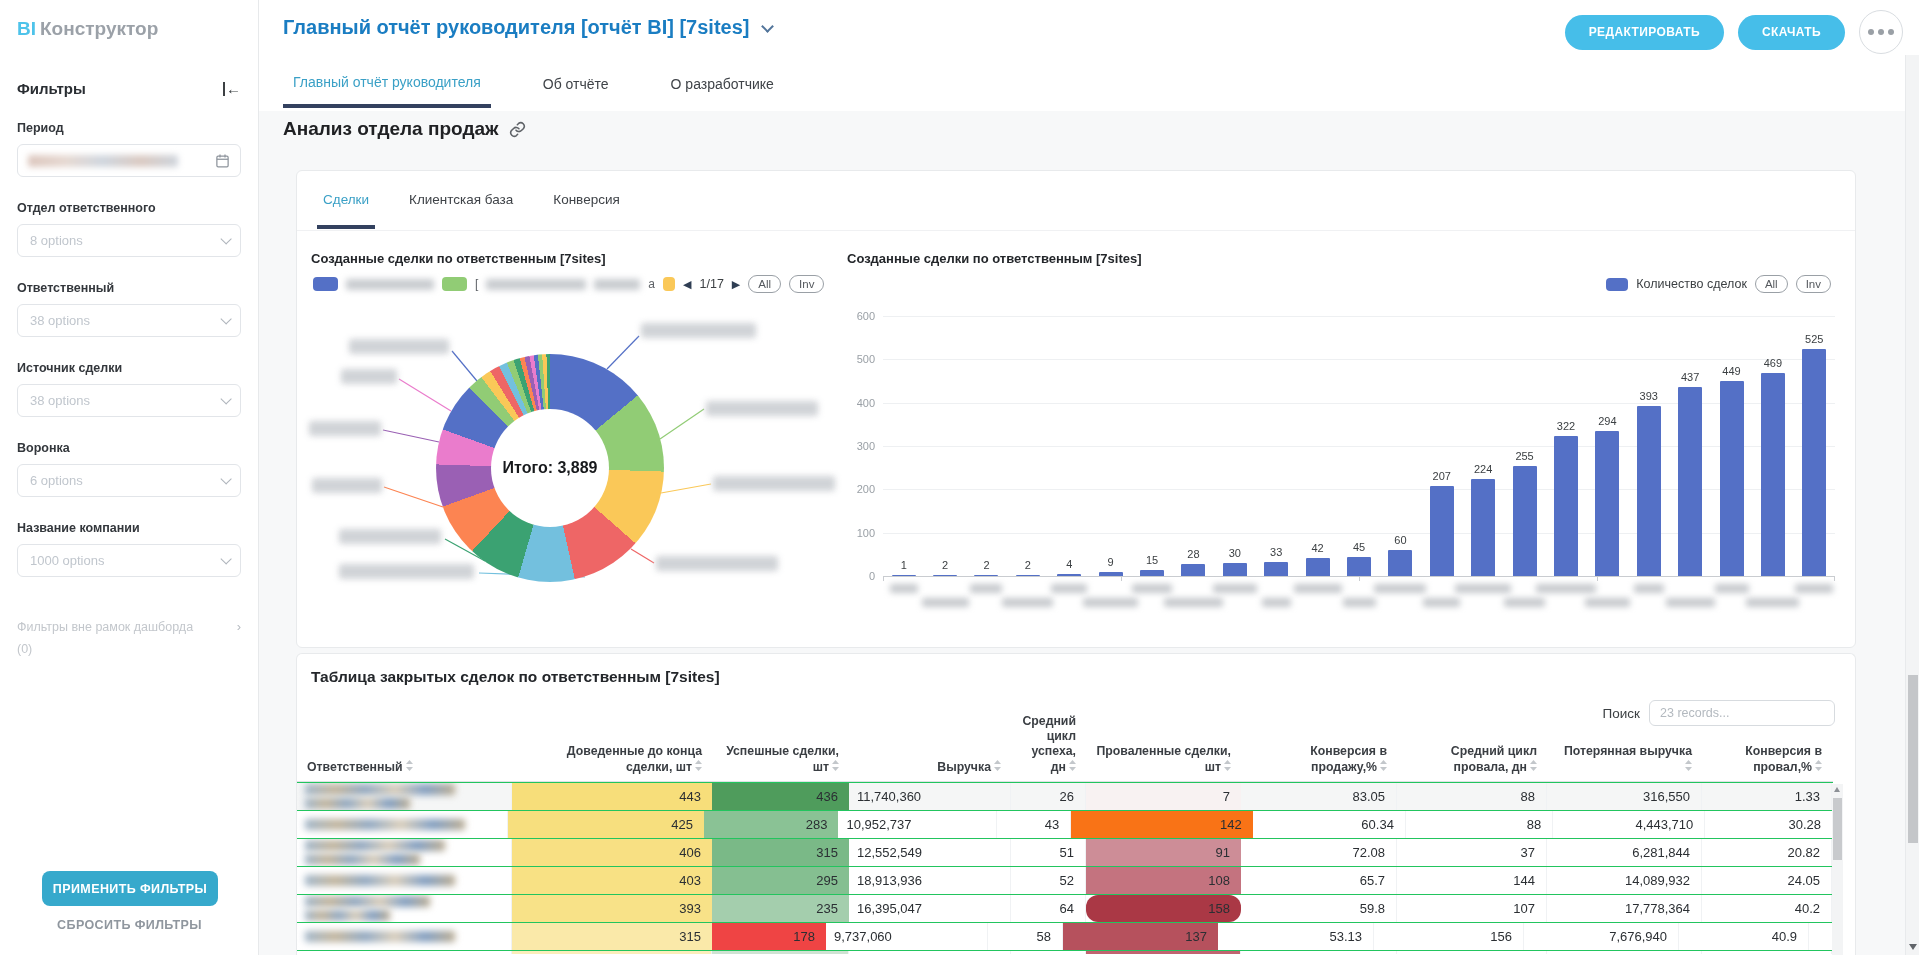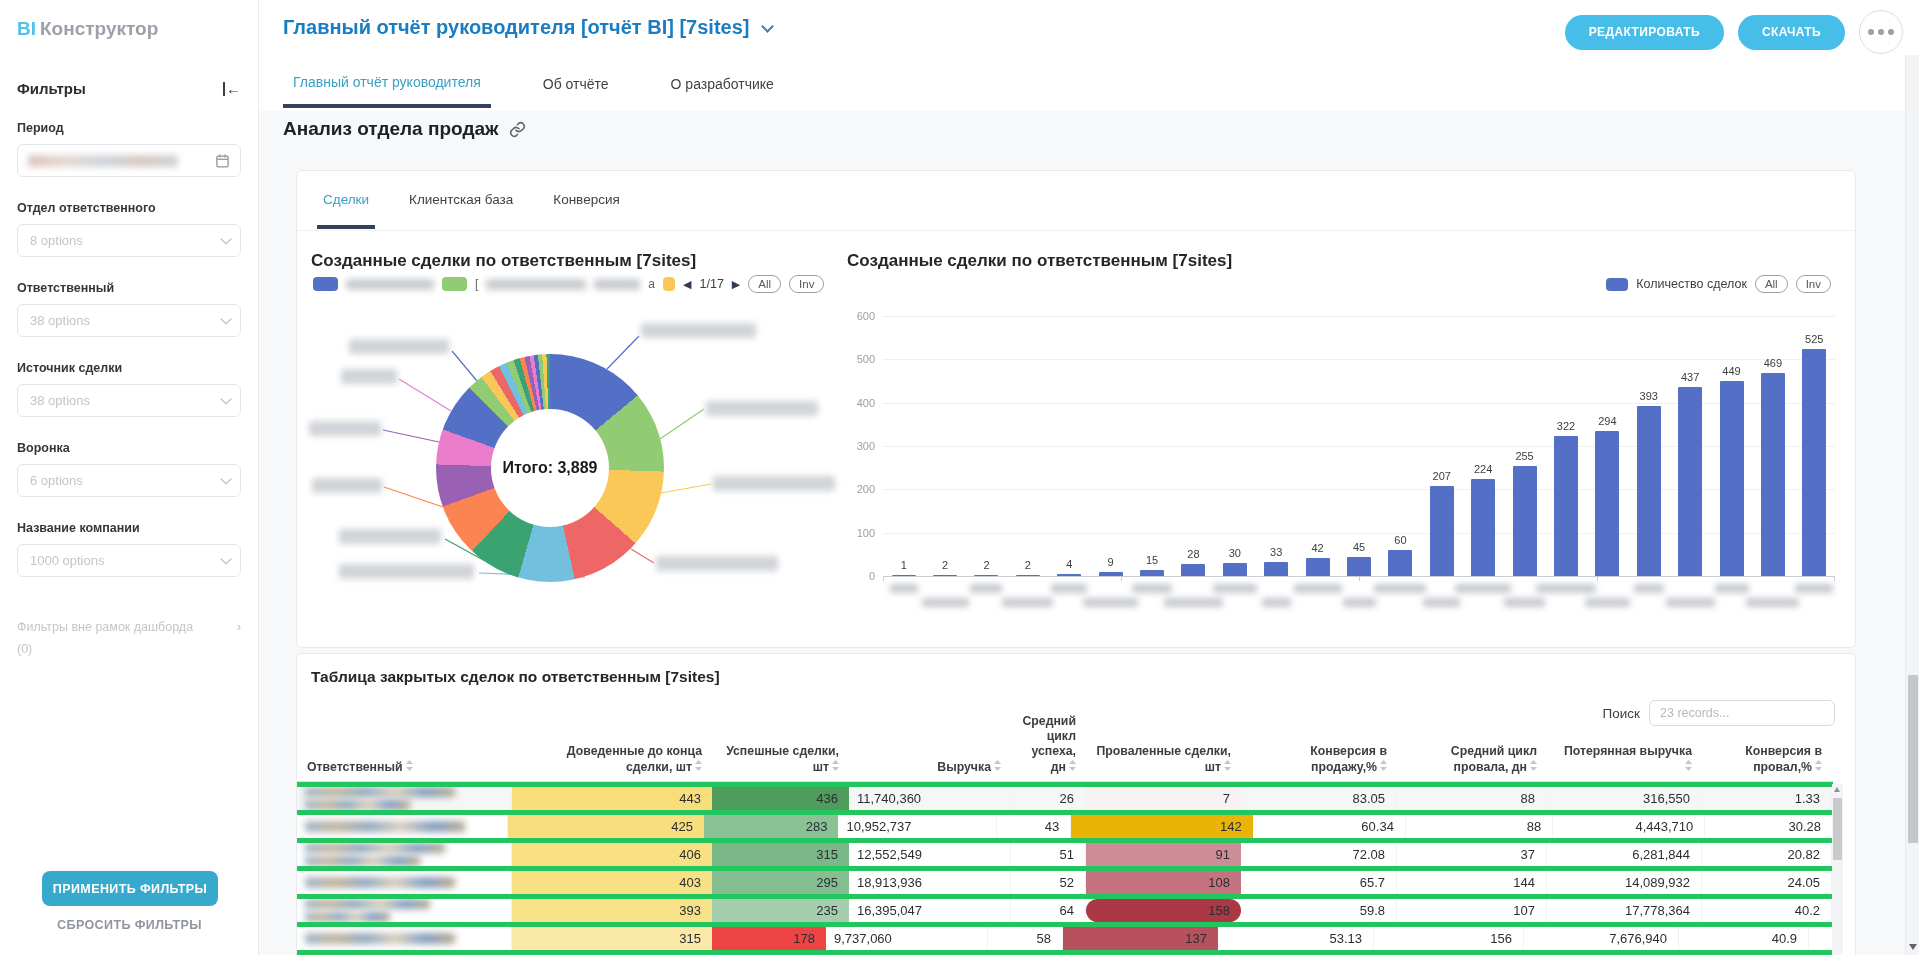--- a/index.html
+++ b/index.html
@@ -57,21 +57,21 @@
   .charts-card { left:37px; top:59px; width:1560px; height:478px; }
   .table-card { left:37px; top:542px; width:1560px; height:302px; border-bottom:none; border-radius:6px 6px 0 0; overflow:hidden; }
 
   
   .subtabs { position:absolute; left:0; top:0; right:0; height:60px; border-bottom:1px solid #f0f1f3;
     display:flex; gap:40px; padding-left:26px; align-items:center; }
   .subtab { font-size:13.5px; color:#3f4348; cursor:pointer; padding:20px 0 22px; position:relative; }
   .subtab.active { color:#3aa0c6; }
   .subtab.active::after { content:""; position:absolute; left:-6px; right:-6px; bottom:0; height:4px; background:#33415f; }
 
-  .panel-title { position:absolute; font-size:17px; font-weight:bold; color:#23262a; }
+  .panel-title { position:absolute; font-size:13px; font-weight:bold; color:#23262a; }
 
   
   .pie-legend { position:absolute; left:16px; top:104px; display:flex; align-items:center; gap:8px; }
   .sw { width:25px; height:14px; border-radius:4px; display:inline-block; }
   .frag { font-size:12px; color:#5f6368; }
   .pg-arrow { font-size:11px; color:#2f3e53; cursor:pointer; }
   .pg-num { font-size:12.5px; color:#3c4043; }
   .oval { border:1px solid #9aa0a6; border-radius:11px; padding:2px 9px; font-size:11.5px; color:#55595e; cursor:pointer; background:#fff; }
 
   .pie-area { position:absolute; left:0; top:140px; width:560px; height:330px; }
@@ -100,21 +100,21 @@
   .search label { font-size:13.5px; color:#3c4043; }
   .search input { width:186px; height:26px; border:1px solid #d7dbdf; border-radius:6px; padding:0 10px;
     font-size:12.5px; color:#3c4043; font-family:inherit; }
   .search input::placeholder { color:#b3b9bf; }
   .grid { position:absolute; left:0; top:82px; width:1536px; }
   .g-hrow { display:flex; align-items:flex-end; height:46px; border-bottom:1px solid #dfe2e5; }
   .g-th { font-size:12.3px; font-weight:bold; color:#3a3e43; line-height:1.25; padding:0 10px 6px;
     text-align:right; cursor:pointer; }
   .g-th.left { text-align:left; }
   .sort { display:inline-block; margin-left:3px; }
-  .g-row { display:flex; height:28px; border-top:5px solid #22c55e; }
+  .g-row { display:flex; height:28px; border-top:1px solid #22c55e; }
   .g-row:first-child { border-top:none; }
   .g-cell { font-size:13px; color:#2b2f33; display:flex; align-items:center; justify-content:flex-end;
     padding:0 11px; border-right:1px solid #f0f2f4; overflow:hidden; }
   .g-cell.left { justify-content:flex-start; padding-left:8px; }
   .name-cell { flex-direction:column; align-items:flex-start; justify-content:center; gap:3px; padding-left:8px; }
   .nblur { height:11px; filter:blur(3.5px); border-radius:2px;
     background:linear-gradient(90deg,#9db3c8,#c2b49b,#8ea6c0,#d9cdb9,#7e9cc0,#b8a98e); }
   .tbl-sb { position:absolute; right:12px; top:130px; bottom:0; width:11px; background:#f3f4f5; }
   .tbl-sb .up { position:absolute; top:3px; left:2px; width:0; height:0;
     border-left:3.5px solid transparent; border-right:3.5px solid transparent; border-bottom:5px solid #8c9096; }
@@ -431,21 +431,21 @@
             <div class="g-cell" style="width: 130px; background: rgb(245, 246, 246);">1.33</div>
           </div>
           <div class="g-row">
             <div class="g-cell name-cell" style="width: 215px;">
               <div class="nblur" style="width: 160px;"></div>
             </div>
             <div class="g-cell" style="width: 200px; background: rgb(247, 223, 126); border-right: none;">425</div>
             <div class="g-cell" style="width: 137px; background: rgb(138, 194, 149); border-right: none;">283</div>
             <div class="g-cell left" style="width: 162px;">10,952,737</div>
             <div class="g-cell" style="width: 75px;">43</div>
-            <div class="g-cell" style="width: 185px; background: #eab308; border-right: none;">142</div>
+            <div class="g-cell" style="width: 185px; background: #f97316; border-right: none;">142</div>
             <div class="g-cell" style="width: 156px;">60.34</div>
             <div class="g-cell" style="width: 150px;">88</div>
             <div class="g-cell" style="width: 155px;">4,443,710</div>
             <div class="g-cell" style="width: 130px;">30.28</div>
           </div>
           <div class="g-row">
             <div class="g-cell name-cell" style="width: 215px;">
               <div class="nblur" style="width: 140px;"></div>
               <div class="nblur" style="width: 115px;"></div>
             </div>

